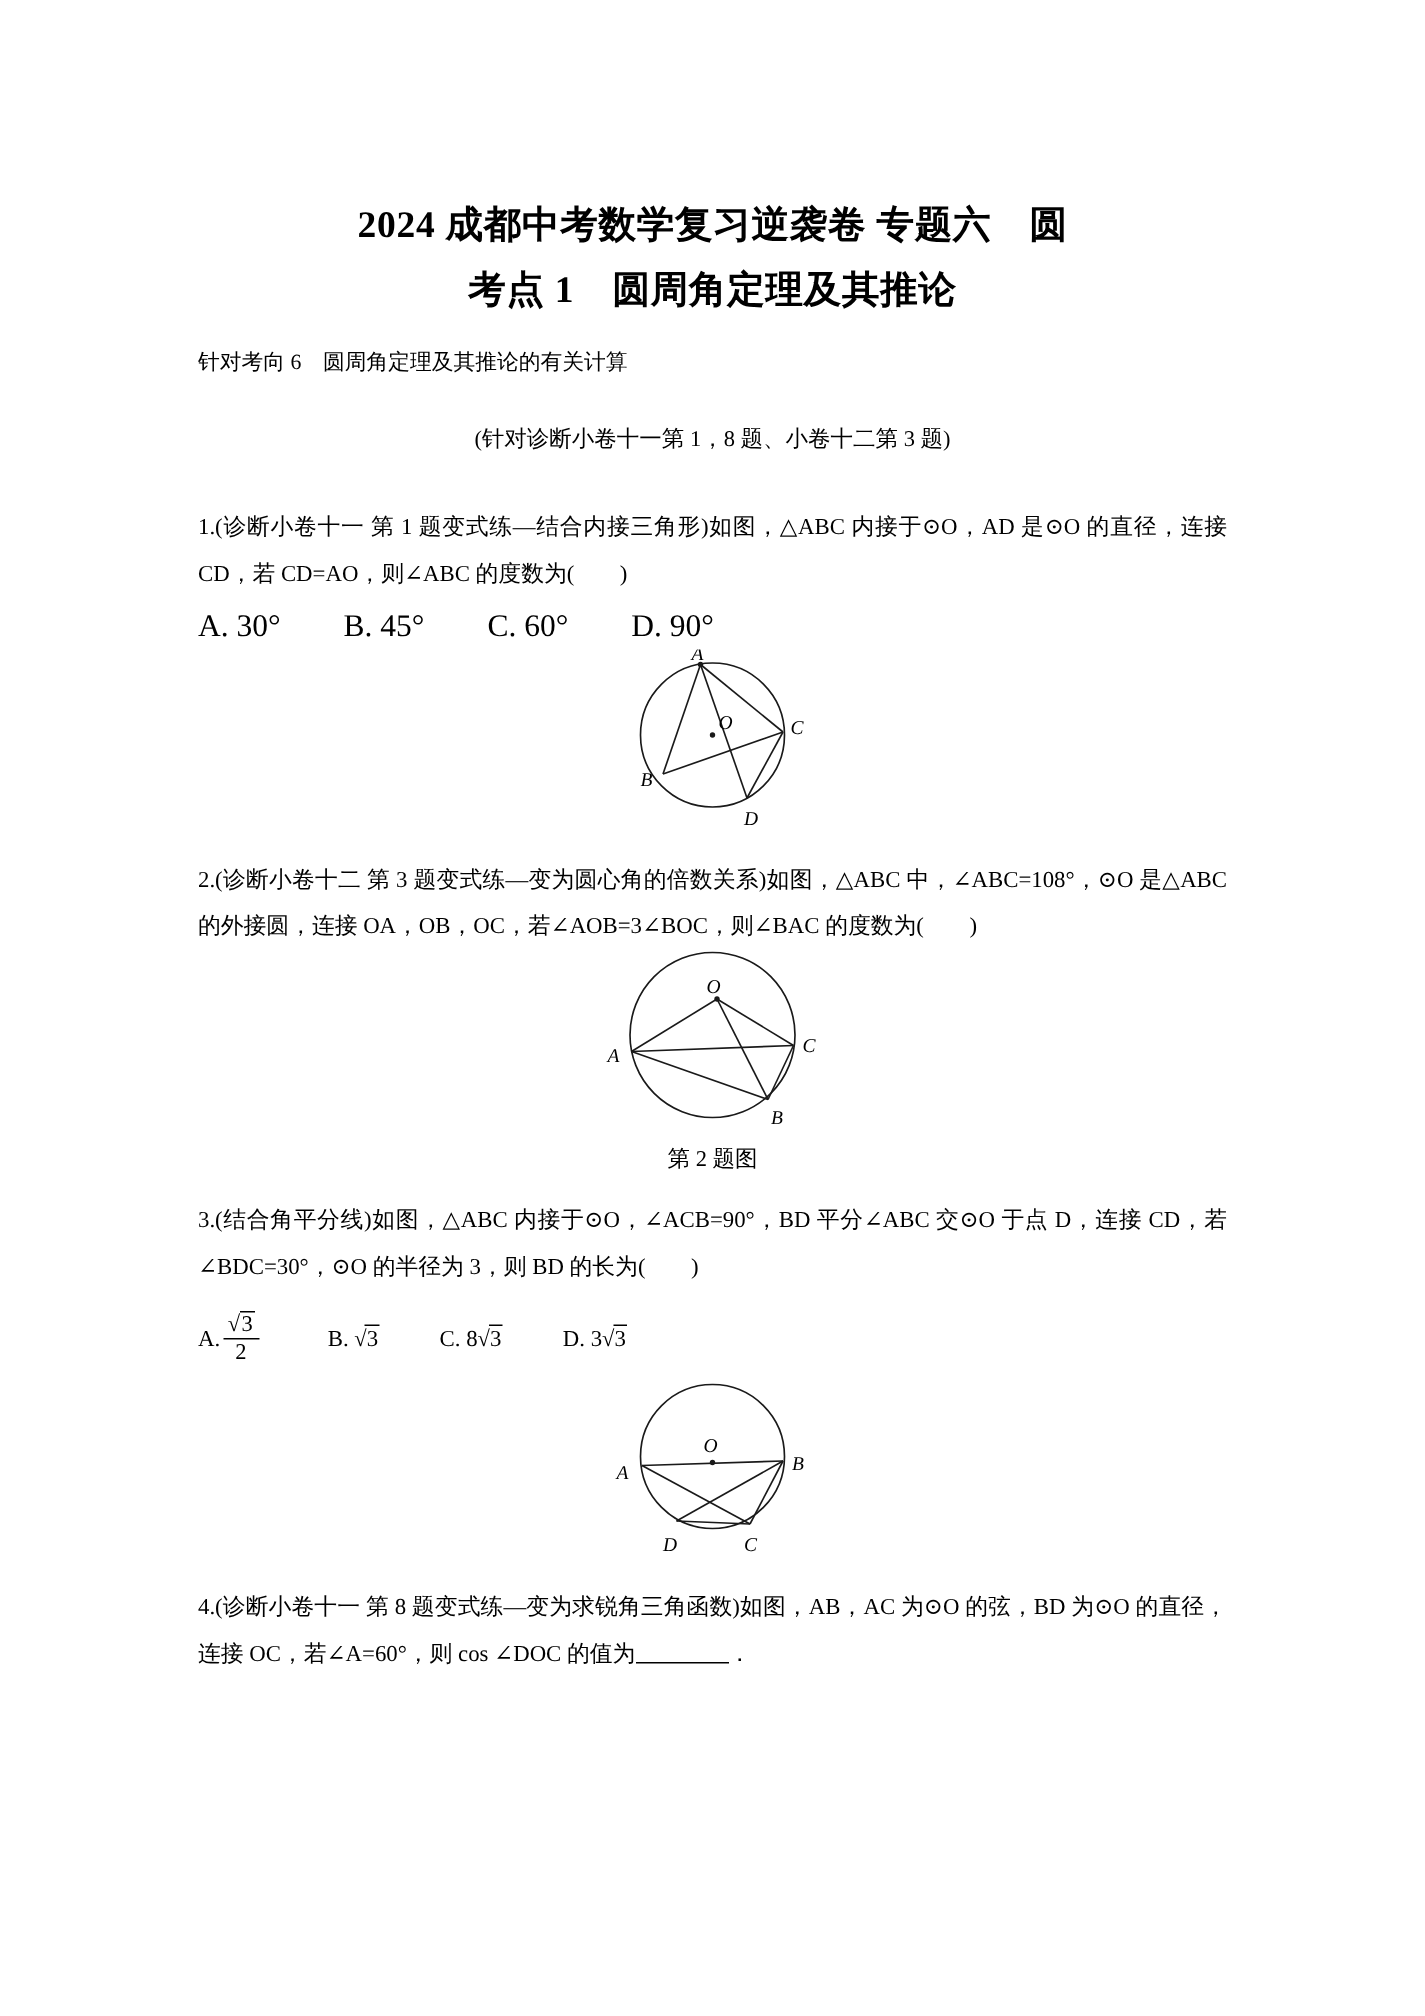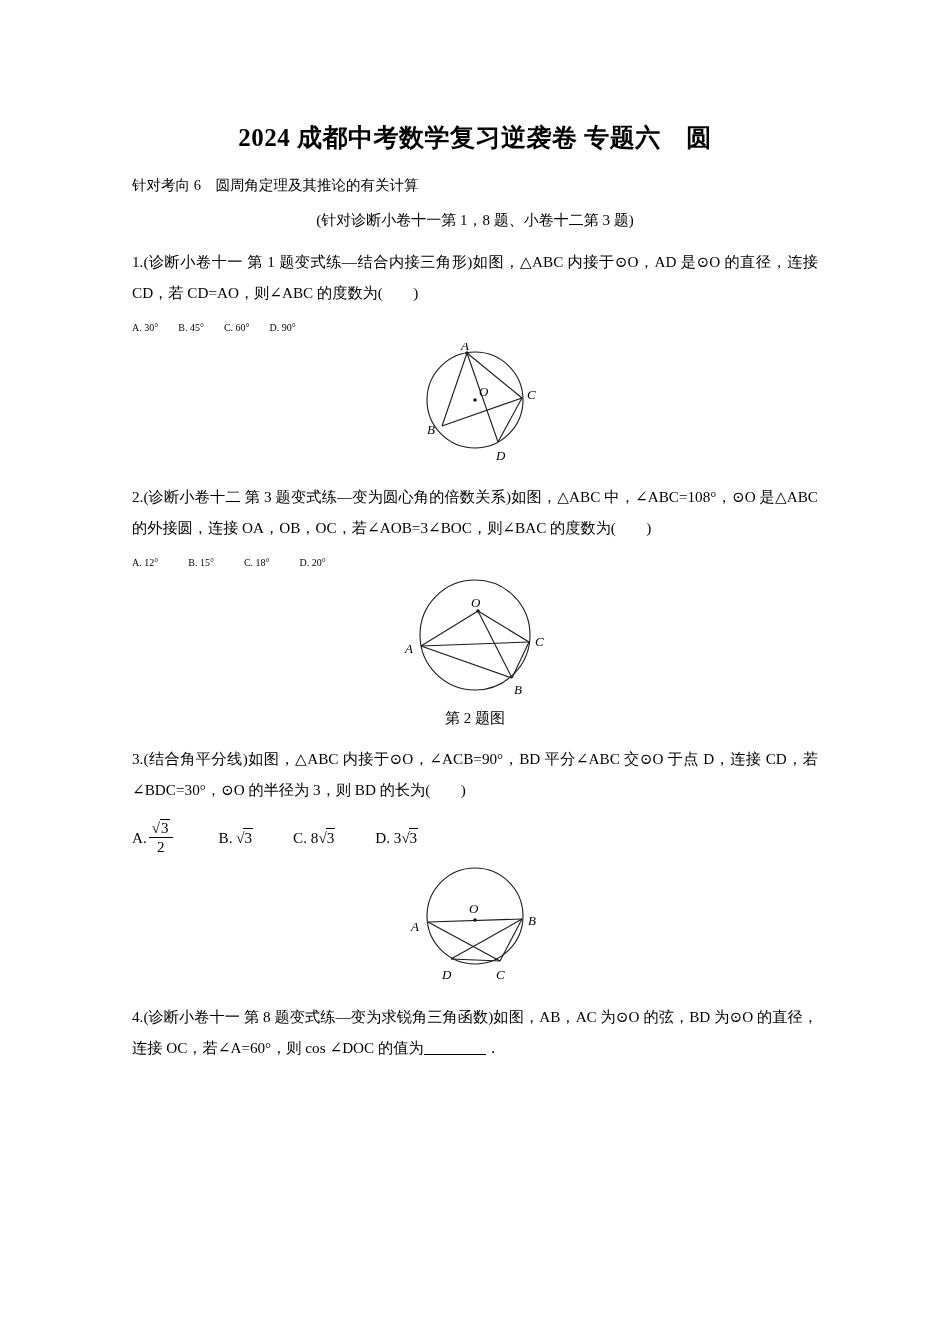--- a/index.html
+++ b/index.html
@@ -14,21 +14,21 @@
     font-family: "Liberation Serif", "DejaVu Serif", serif;
     color: #000000;
     overflow: hidden;
   }
   .page {
     position: absolute;
     left: 0; top: 0;
     width: 950px;
     height: 1032px;
     box-sizing: border-box;
-    padding: 4px 132px;
+    padding: 17px 132px;
   }
 
   
   .title-main {
     text-align: center;
     font-size: 25px;
     font-weight: bold;
     letter-spacing: 0.5px;
     margin: 0;
     padding-top: 118px;
@@ -49,36 +49,36 @@
   .sec-head {
     font-size: 14.5px;
     margin: 0;
     padding-top: 22px;
     line-height: 1.5;
     white-space: pre;
   }
   .sec-note {
     font-size: 15px;
     text-align: center;
-    margin: 0;
+    margin: 17px;
     padding-top: 12px;
     line-height: 1.5;
   }
 
   
   .q {
     font-size: 15.2px;
     line-height: 31px;
     margin: 0;
     padding-top: 14px;
     text-align: justify;
   }
   .q .it { }
   .opts {
-    font-size: 10px;
+    font-size: 21px;
     line-height: 31px;
     margin: 0;
     padding-top: 4px;
     white-space: pre;
   }
   .opts-frac {
     font-size: 15.2px;
     margin: 0;
     padding-top: 8px;
     display: flex;
@@ -129,20 +129,21 @@
     border-bottom: 1px solid #000;
     vertical-align: -2px;
   }
 </style>
 </head>
 <body>
 
 <div class="page">
 
   <div class="title-main">2024 成都中考数学复习逆袭卷 专题六　圆</div>
+  <div class="title-sub">考点 1　圆周角定理及其推论</div>
 
   <div class="sec-head">针对考向 6　圆周角定理及其推论的有关计算</div>
   <div class="sec-note">(针对诊断小卷十一第 1，8 题、小卷十二第 3 题)</div>
 
   <div class="q">
     <span>1.</span><span>(诊断小卷十一  第 1 题变式练—结合内接三角形)</span><span>如图，△</span><span class="it">ABC</span><span> 内接于⊙</span><span class="it">O</span><span>，</span><span class="it">AD</span><span> 是⊙</span><span class="it">O</span><span> 的直径，连接 </span><span class="it">CD</span><span>，若 </span><span class="it">CD</span><span>=</span><span class="it">AO</span><span>，则∠</span><span class="it">ABC</span><span> 的度数为(　　)</span>
   </div>
   <div class="opts">A. 30°　　B. 45°　　C. 60°　　D. 90°</div>
 
   <div class="fig-wrap">
@@ -162,21 +163,20 @@
       <text x="99" y="53" font-size="13">O</text>
       <text x="147" y="56" font-size="13">C</text>
       <text x="47" y="91" font-size="13">B</text>
       <text x="116" y="117" font-size="13">D</text>
     </svg>
   </div>
 
   <div class="q">
     <span>2.</span><span>(诊断小卷十二  第 3 题变式练—变为圆心角的倍数关系)</span><span>如图，△</span><span class="it">ABC</span><span> 中，∠</span><span class="it">ABC</span><span>=108°，⊙</span><span class="it">O</span><span> 是△</span><span class="it">ABC</span><span> 的外接圆，连接 </span><span class="it">OA</span><span>，</span><span class="it">OB</span><span>，</span><span class="it">OC</span><span>，若∠</span><span class="it">AOB</span><span>=3∠</span><span class="it">BOC</span><span>，则∠</span><span class="it">BAC</span><span> 的度数为(　　)</span>
   </div>
-  <div class="opts">A. 12°　　　B. 15°　　　C. 18°　　　D. 20°</div>
 
   <div class="fig-wrap">
     <svg width="190" height="128" viewBox="0 0 190 128">
       <g fill="none" stroke="#1a1a1a" stroke-width="1.1">
         <circle cx="95" cy="57" r="55"></circle>
         <line x1="98" y1="33" x2="41" y2="68"></line>
         <line x1="98" y1="33" x2="149" y2="64"></line>
         <line x1="98" y1="33" x2="132" y2="100"></line>
         <line x1="41" y1="68" x2="149" y2="64"></line>
         <line x1="41" y1="68" x2="132" y2="100"></line>

